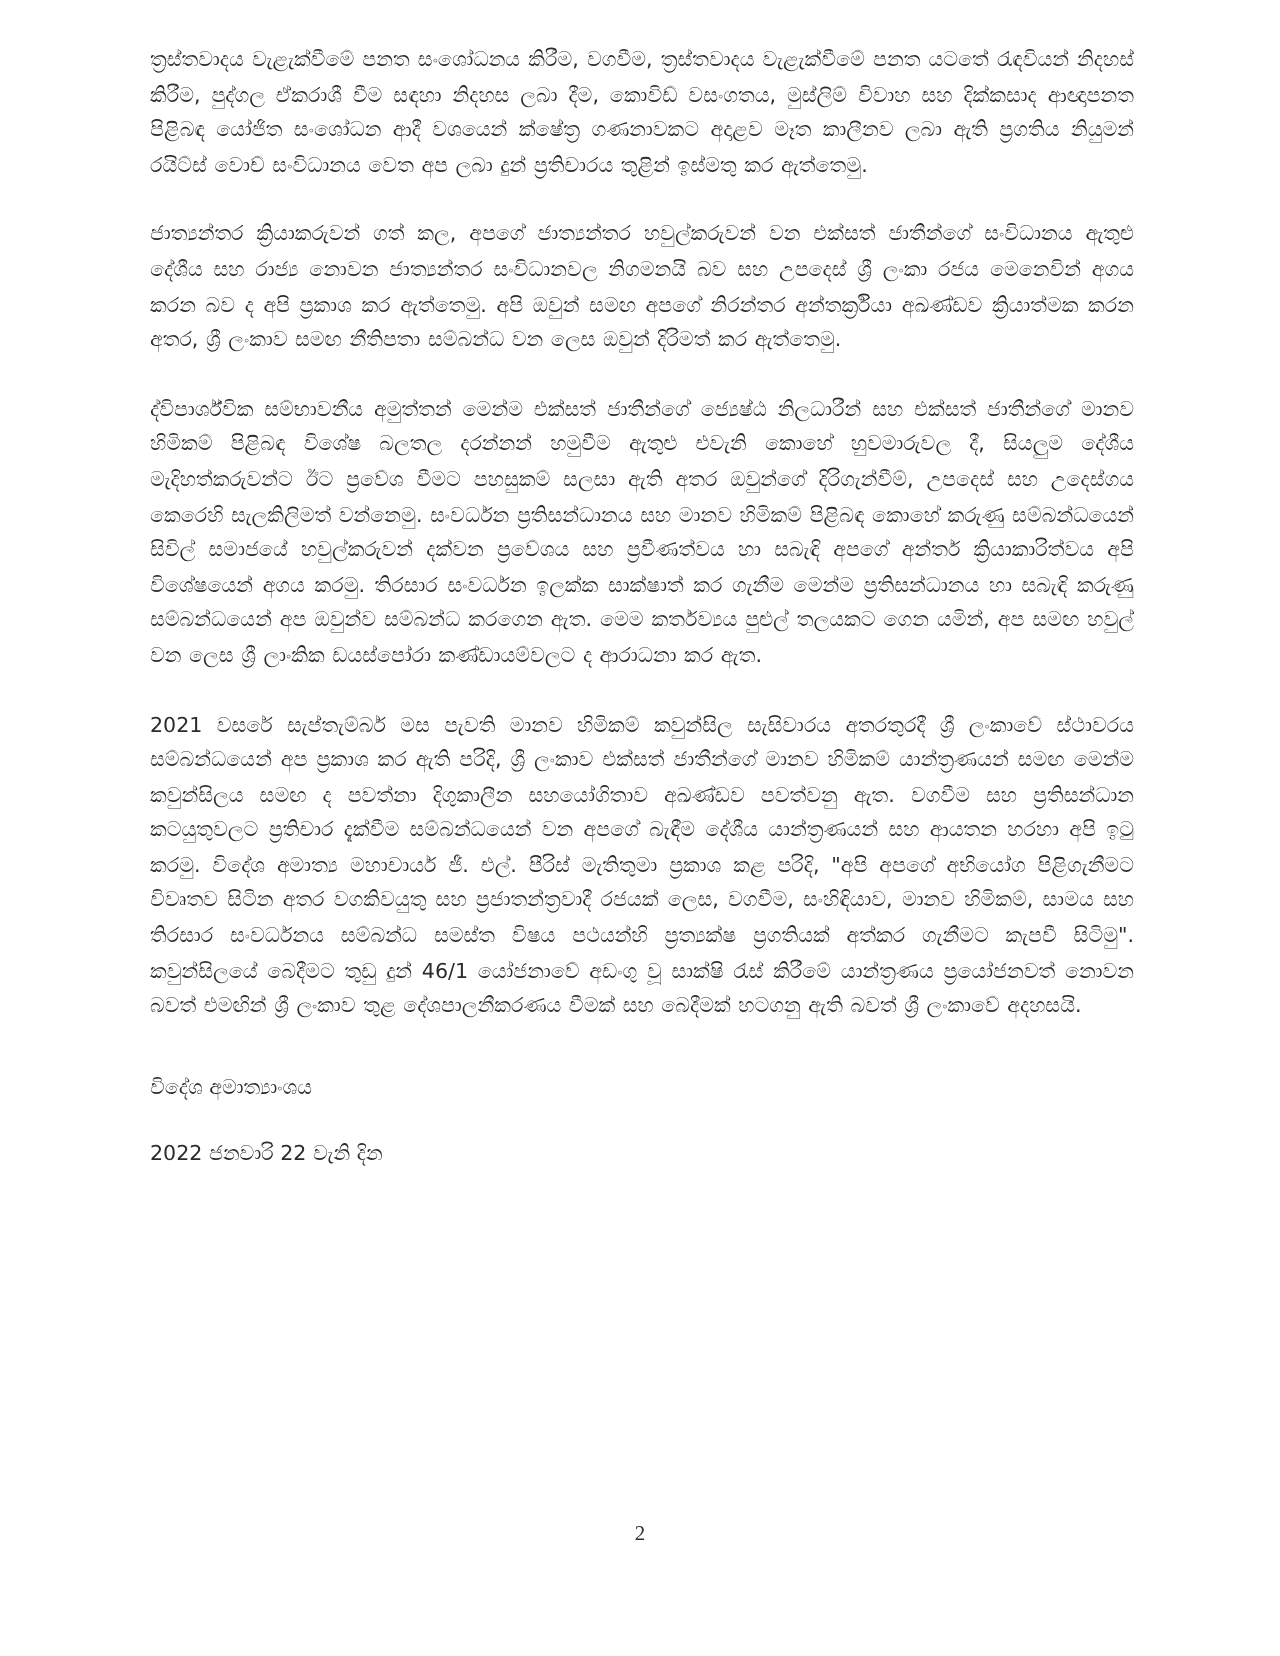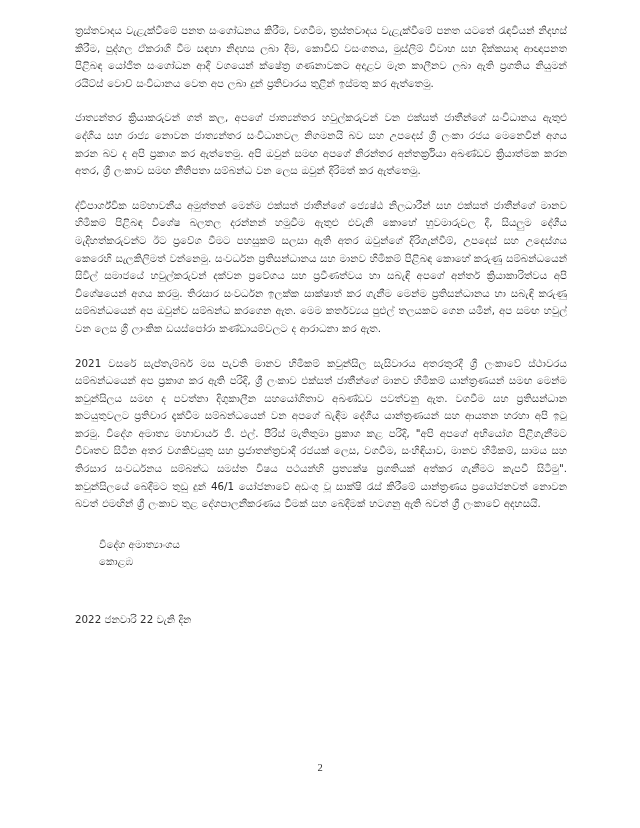--- a/index.html
+++ b/index.html
@@ -43,30 +43,29 @@
     margin-bottom: 16px;
   }
 
   .sig-block {
     margin-top: 23px;
     font-family: "DejaVu Sans", "Liberation Sans", sans-serif;
     font-size: 10.3px;
     line-height: 17.6px;
     color: #2b2b2b;
     text-align: left;
-    margin-left: 24px;
   }
 
   .sig-line {
     display: block;
     white-space: pre;
   }
 
   .date-line {
-    margin-top: 40px;
+    margin-top: 16px;
     font-family: "DejaVu Sans", "Liberation Sans", sans-serif;
     font-size: 10.3px;
     line-height: 17.6px;
     color: #2b2b2b;
     text-align: left;
   }
 
   .page-number {
     position: absolute;
     left: 0;
@@ -88,21 +87,20 @@
     <p class="para">ත්‍රස්තවාදය වැළැක්වීමේ පනත සංශෝධනය කිරීම, වගවීම, ත්‍රස්තවාදය වැළැක්වීමේ පනත යටතේ රැඳවියන් නිදහස් කිරීම, පුද්ගල ඒකරාශී වීම සඳහා නිදහස ලබා දීම, කොවිඩ් වසංගතය, මුස්ලිම් විවාහ සහ දික්කසාද ආඥාපනත පිළිබඳ යෝජිත සංශෝධන ආදී වශයෙන් ක්ෂේත්‍ර ගණනාවකට අදාළව මෑත කාලීනව ලබා ඇති ප්‍රගතිය නියුමන් රයිට්ස් වොච් සංවිධානය වෙත අප ලබා දුන් ප්‍රතිචාරය තුළින් ඉස්මතු කර ඇත්තෙමු.</p>
 
     <p class="para">ජාත්‍යන්තර ක්‍රියාකරුවන් ගත් කල, අපගේ ජාත්‍යන්තර හවුල්කරුවන් වන එක්සත් ජාතීන්ගේ සංවිධානය ඇතුළු දේශීය සහ රාජ්‍ය නොවන ජාත්‍යන්තර සංවිධානවල නිගමනයි බව සහ උපදෙස් ශ්‍රී ලංකා රජය මෙනෙවින් අගය කරන බව ද අපි ප්‍රකාශ කර ඇත්තෙමු. අපි ඔවුන් සමඟ අපගේ නිරන්තර අන්තර්ක්‍රියා අඛණ්ඩව ක්‍රියාත්මක කරන අතර, ශ්‍රී ලංකාව සමඟ නීතිපතා සම්බන්ධ වන ලෙස ඔවුන් දිරිමත් කර ඇත්තෙමු.</p>
 
     <p class="para">ද්විපාර්ශ්වික සම්භාවනීය අමුත්තන් මෙන්ම එක්සත් ජාතීන්ගේ ජ්‍යෙෂ්ඨ නිලධාරීන් සහ එක්සත් ජාතීන්ගේ මානව හිමිකම් පිළිබඳ විශේෂ බලතල දරන්නන් හමුවීම ඇතුළු එවැනි කොහේ හුවමාරුවල දී, සියලුම දේශීය මැදිහත්කරුවන්ට ඊට ප්‍රවේශ වීමට පහසුකම් සලසා ඇති අතර ඔවුන්ගේ දිරිගැන්වීම්, උපදෙස් සහ උදෙස්ගය කෙරෙහි සැලකිලිමත් වන්නෙමු. සංවර්ධන ප්‍රතිසන්ධානය සහ මානව හිමිකම් පිළිබඳ කොහේ කරුණු සම්බන්ධයෙන් සිවිල් සමාජයේ හවුල්කරුවන් දක්වන ප්‍රවේශය සහ ප්‍රවීණත්වය හා සබැඳි අපගේ අන්තර් ක්‍රියාකාරිත්වය අපි විශේෂයෙන් අගය කරමු. තිරසාර සංවර්ධන ඉලක්ක සාක්ෂාත් කර ගැනීම මෙන්ම ප්‍රතිසන්ධානය හා සබැඳි කරුණු සම්බන්ධයෙන් අප ඔවුන්ව සම්බන්ධ කරගෙන ඇත. මෙම කර්තව්‍යය පුළුල් තලයකට ගෙන යමින්, අප සමඟ හවුල් වන ලෙස ශ්‍රී ලාංකික ඩයස්පෝරා කණ්ඩායම්වලට ද ආරාධනා කර ඇත.</p>
 
     <p class="para">2021 වසරේ සැප්තැම්බර් මස පැවති මානව හිමිකම් කවුන්සිල සැසිවාරය අතරතුරදී ශ්‍රී ලංකාවේ ස්ථාවරය සම්බන්ධයෙන් අප ප්‍රකාශ කර ඇති පරිදි, ශ්‍රී ලංකාව එක්සත් ජාතීන්ගේ මානව හිමිකම් යාන්ත්‍රණයන් සමඟ මෙන්ම කවුන්සිලය සමඟ ද පවත්නා දිගුකාලීන සහයෝගිතාව අඛණ්ඩව පවත්වනු ඇත. වගවීම සහ ප්‍රතිසන්ධාන කටයුතුවලට ප්‍රතිචාර දැක්වීම සම්බන්ධයෙන් වන අපගේ බැඳීම දේශීය යාන්ත්‍රණයන් සහ ආයතන හරහා අපි ඉටු කරමු. විදේශ අමාත්‍ය මහාචාර්ය ජී. එල්. පීරිස් මැතිතුමා ප්‍රකාශ කළ පරිදි, "අපි අපගේ අභියෝග පිළිගැනීමට විවෘතව සිටින අතර වගකිවයුතු සහ ප්‍රජාතන්ත්‍රවාදී රජයක් ලෙස, වගවීම, සංහිඳියාව, මානව හිමිකම්, සාමය සහ තිරසාර සංවර්ධනය සම්බන්ධ සමස්ත විෂය පථයන්හි ප්‍රත්‍යක්ෂ ප්‍රගතියක් අත්කර ගැනීමට කැපවී සිටිමු". කවුන්සිලයේ බෙදීමට තුඩු දුන් 46/1 යෝජනාවේ අඩංගු වූ සාක්ෂි රැස් කිරීමේ යාන්ත්‍රණය ප්‍රයෝජනවත් නොවන බවත් එමඟින් ශ්‍රී ලංකාව තුළ දේශපාලනීකරණය වීමක් සහ බෙදීමක් හටගනු ඇති බවත් ශ්‍රී ලංකාවේ අදහසයි.</p>
 
     <div class="sig-block">
       <span class="sig-line">විදේශ අමාත්‍යාංශය</span>
-      <span class="sig-line">කොළඹ</span>
     </div>
 
     <div class="date-line">2022 ජනවාරි 22 වැනි දින</div>
 
   </div>
 
   <div class="page-number">2</div>
 
 </div>
 

